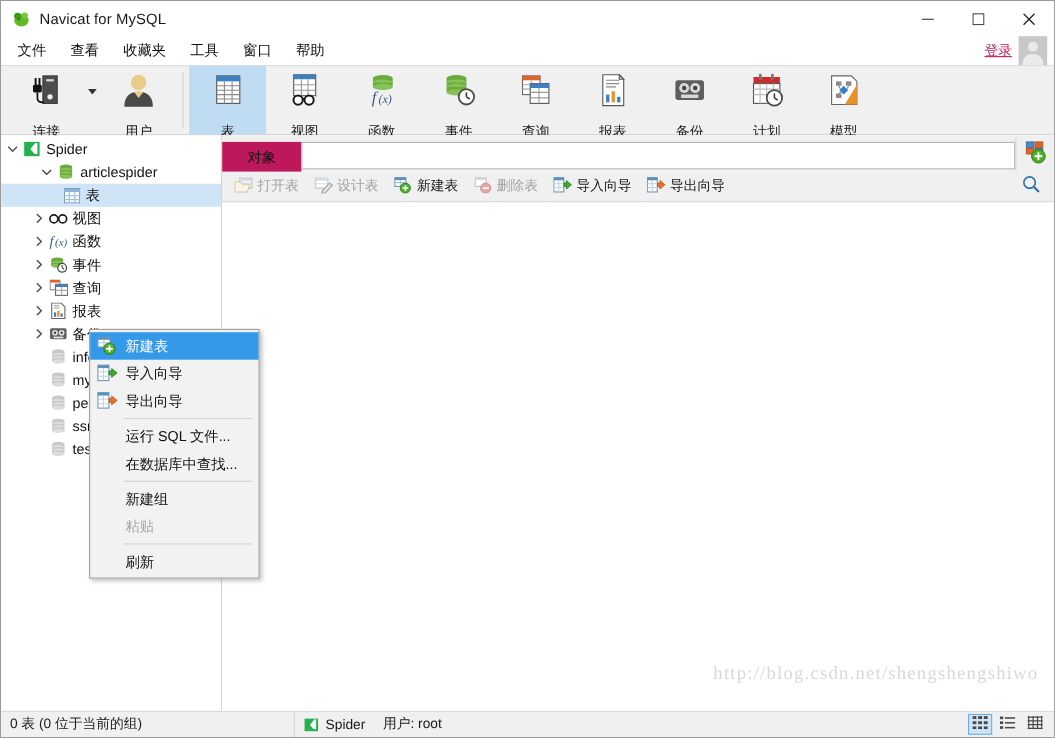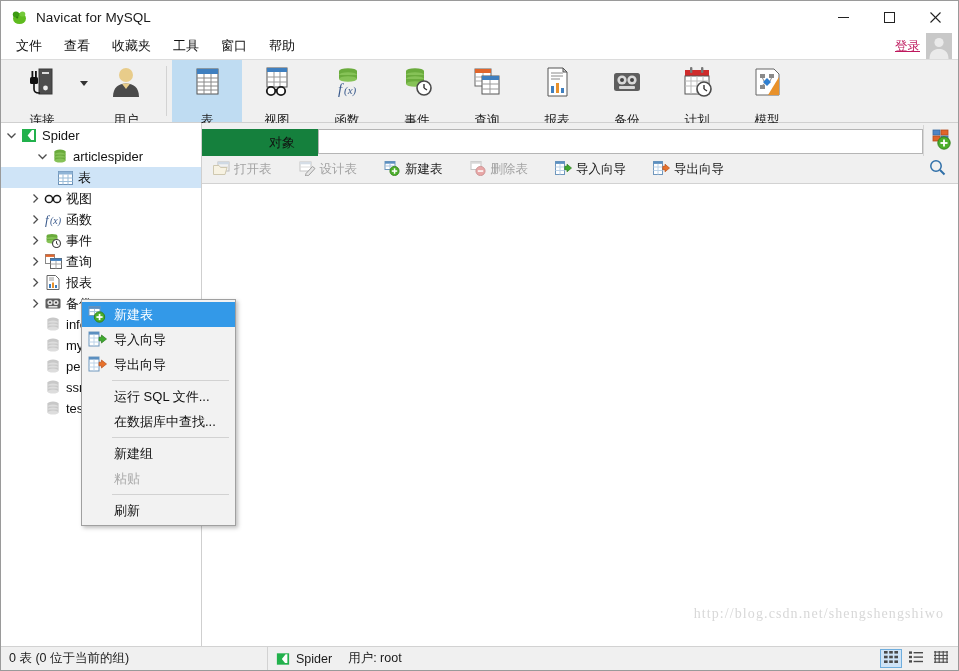--- a/index.html
+++ b/index.html
@@ -187,23 +187,22 @@
     background: #f0f0f0;
     display: flex;
     align-items: flex-end;
     flex: 0 0 auto;
     position: relative;
   }
   .obj-tab {
     width: 72px; height: 27px;
     display: flex; align-items: center; justify-content: center;
     font-size: 13px; color: #111;
-    background: #15803d;
+    background: #be185d;
     cursor: default;
-    padding-left: 44px;
   }
   .obj-addr {
     flex: 1 1 auto;
     height: 25px;
     margin: 0 0 2px 0;
     background: #ffffff;
     border: 1px solid #b5b5b5;
     box-sizing: border-box;
   }
   .obj-add {
@@ -214,21 +213,21 @@
     cursor: default;
   }
   .actionbar {
     height: 27px;
     background: #f0f0f0;
     border-bottom: 1px solid #d2d2d2;
     display: flex;
     align-items: center;
     flex: 0 0 auto;
     padding-left: 6px;
-    gap: 17px;
+    gap: 4px;
   }
   .act-btn {
     display: flex; align-items: center;
     gap: 4px;
     padding: 2px 5px;
     font-size: 12.5px;
     color: #1a1a1a;
     cursor: default;
     white-space: nowrap;
   }
@@ -305,21 +304,21 @@
     background: #d2d2d2;
     margin: 3px 6px 3px 30px;
   }
 
   
   .watermark {
     position: absolute;
     right: 14px;
     bottom: 24px;
     font-family: "Liberation Serif", "DejaVu Serif", serif;
-    font-size: 14px;
+    font-size: 17px;
     color: #d8d8d8;
     letter-spacing: 1.1px;
     white-space: nowrap;
     pointer-events: none;
     z-index: 5;
   }
 </style>
 </head>
 <body>
 

